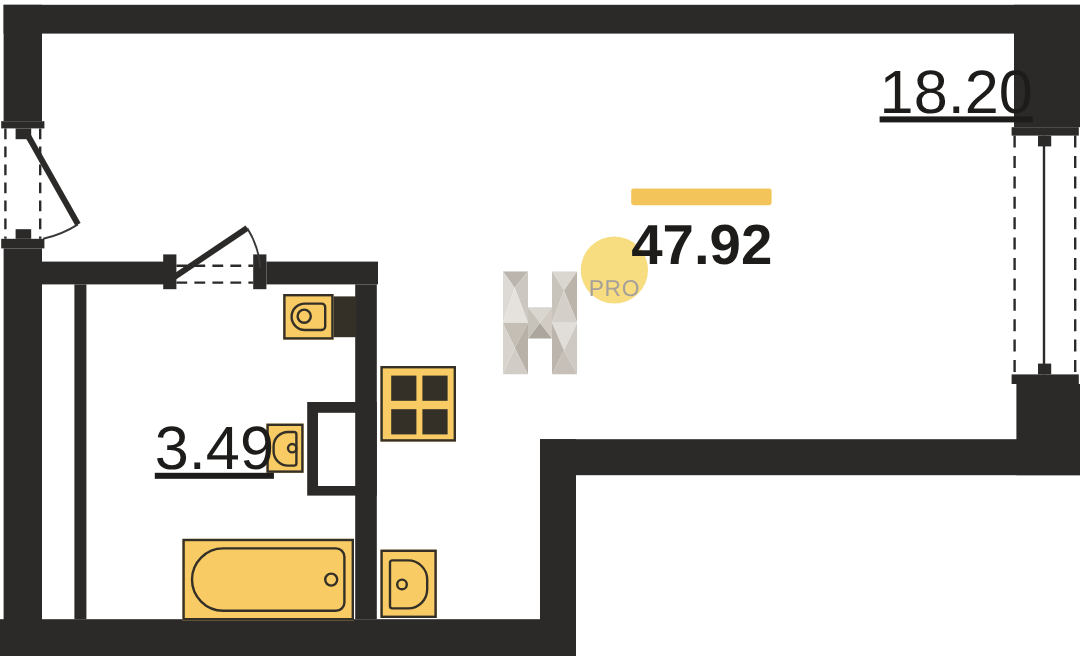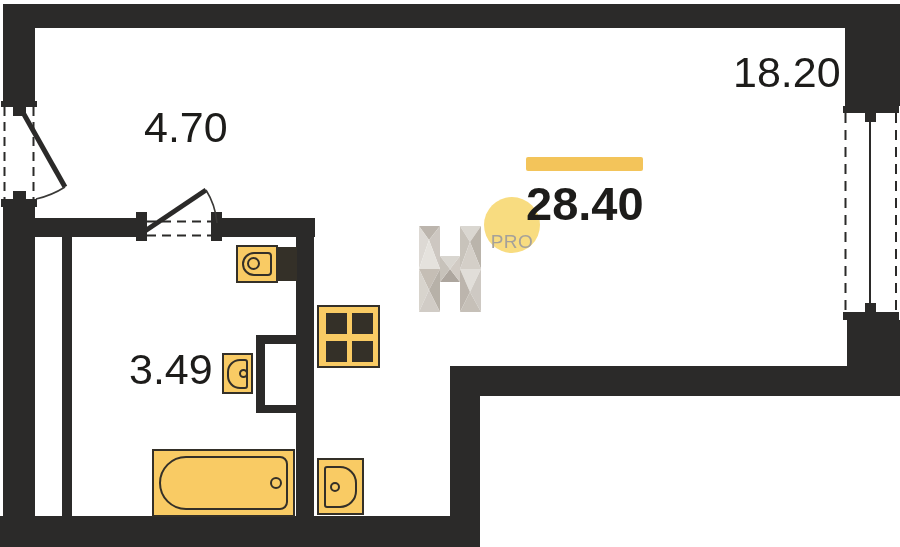--- a/index.html
+++ b/index.html
@@ -4,21 +4,21 @@
 <style>
   html,body{margin:0;padding:0;background:#ffffff;}
   .plan{
     position:relative;width:900px;height:547px;background:#fff;overflow:hidden;
     font-family:"Liberation Sans",sans-serif;
   }
   .w{position:absolute;background:var(--wall,#2b2a29);}
   .overlay{position:absolute;left:0;top:0;z-index:2;}
   .room-label{
     position:absolute;z-index:5;color:var(--label-text,#1d1c1a);
-    font-size:43px;line-height:1;white-space:nowrap;
+    font-size:51px;line-height:1;white-space:nowrap;text-decoration:underline;
   }
   .total-label{
     position:absolute;z-index:5;color:var(--label-text,#1d1c1a);
     font-size:47px;font-weight:bold;line-height:1;white-space:nowrap;
   }
   .accent-bar{
     position:absolute;left:526px;top:157px;width:117px;height:14px;z-index:4;
     background:var(--accent-bar,#f3c45a);border-radius:2px;
   }
   .badge{
@@ -108,26 +108,25 @@
   <div class="fx" style="left:152px;top:449px;width:143px;height:68px">
     <div class="fx-in" style="left:5px;top:5px;width:129px;height:54px;border-radius:27px 8px 8px 27px"></div>
     <div class="fx-in" style="left:116px;top:26px;width:12px;height:12px;border-radius:50%"></div>
   </div>
 
   <div class="fx" style="left:317px;top:458px;width:47px;height:57px">
     <div class="fx-in" style="left:5px;top:6px;width:33px;height:42px;border-radius:3px 17px 17px 3px"></div>
     <div class="fx-in" style="left:11px;top:22px;width:10px;height:10px;border-radius:50%"></div>
   </div>
 
-  <div class="room-label" style="left:144px;top:106px">4.70</div>
   <div class="room-label" style="left:733px;top:51px">18.20</div>
   <div class="room-label" style="left:129px;top:348px">3.49</div>
 
   <div class="accent-bar"></div>
-  <div class="total-label" style="left:526px;top:180px">28.40</div>
+  <div class="total-label" style="left:526px;top:180px">47.92</div>
 
   <svg class="watermark" width="62" height="86" viewBox="0 0 62 86">
     <polygon points="0,0 21,0 10,14" fill="#b9b2a9"></polygon>
     <polygon points="0,0 10,14 0,43" fill="#dcd8d2"></polygon>
     <polygon points="21,0 21,43 10,14" fill="#cbc5be"></polygon>
     <polygon points="0,43 10,14 21,43" fill="#e4e1dc"></polygon>
     <polygon points="0,43 21,43 10,64" fill="#c2bbb2"></polygon>
     <polygon points="0,43 10,64 0,86" fill="#d6d2cb"></polygon>
     <polygon points="21,43 21,86 10,64" fill="#b4ada4"></polygon>
     <polygon points="0,86 10,64 21,86" fill="#cfcac3"></polygon>

